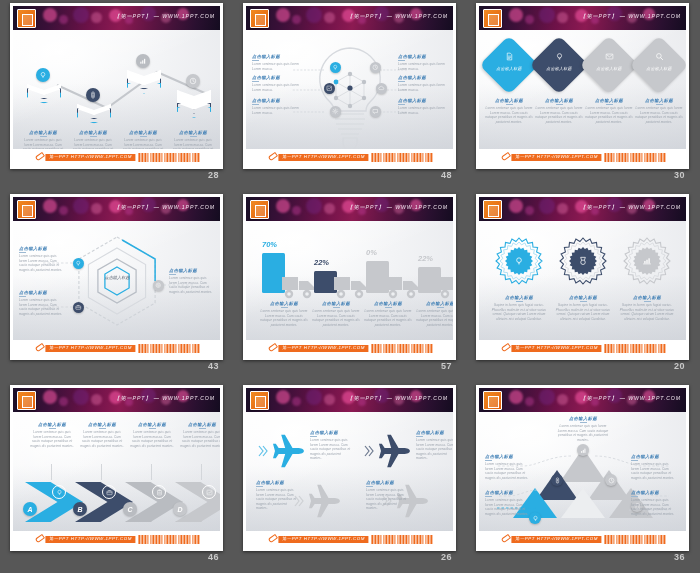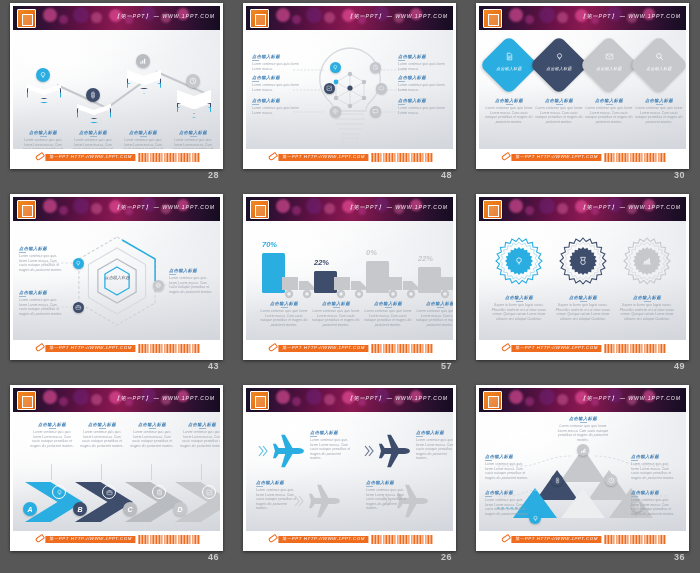--- a/index.html
+++ b/index.html
@@ -832,21 +832,21 @@
                 <span></span>
                 <span></span>
                 <span></span>
                 <span></span>
                 <span></span>
               </div>
             </div>
           </div>
         </div>
       </div>
-      <div class="snum">49</div>
+      <div class="snum">20</div>
     </div>
     <div class="cell">
       <div class="thumb">
         <div class="slide">
           <div class="hdr">
             <div class="bokeh" style="left:30px;top:2px;width:14px;height:14px;background:rgba(255,90,170,.55)"></div>
             <div class="bokeh" style="left:46px;top:9px;width:9px;height:9px;background:rgba(190,60,150,.45)"></div>
             <div class="bokeh" style="left:60px;top:1px;width:16px;height:16px;background:rgba(120,40,140,.4)"></div>
             <div class="bokeh" style="left:78px;top:6px;width:11px;height:11px;background:rgba(255,130,190,.35)"></div>
             <div class="bokeh" style="left:96px;top:3px;width:13px;height:13px;background:rgba(255,90,170,.55)"></div>

